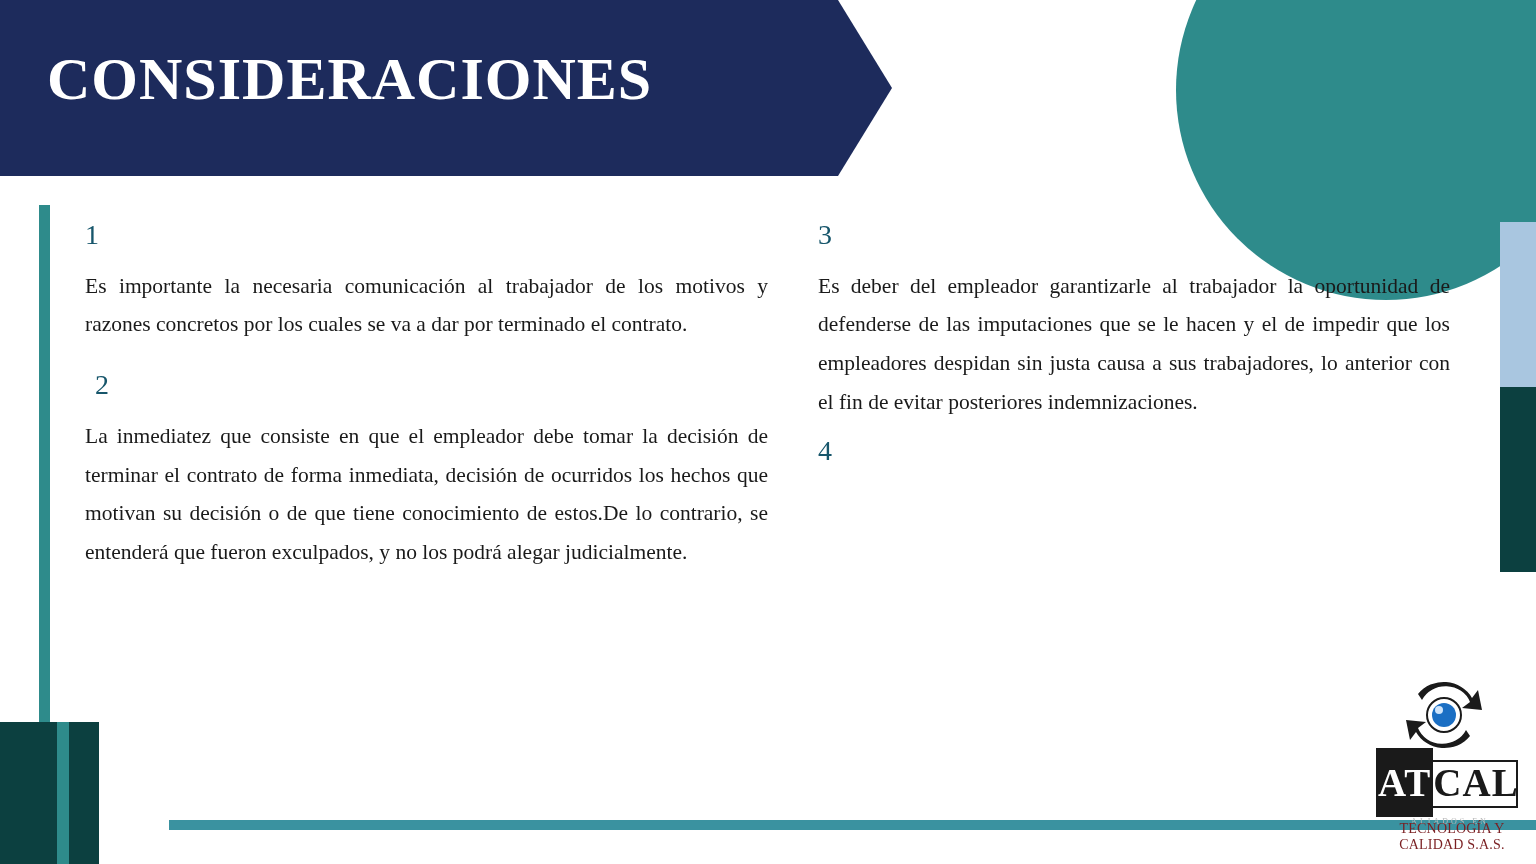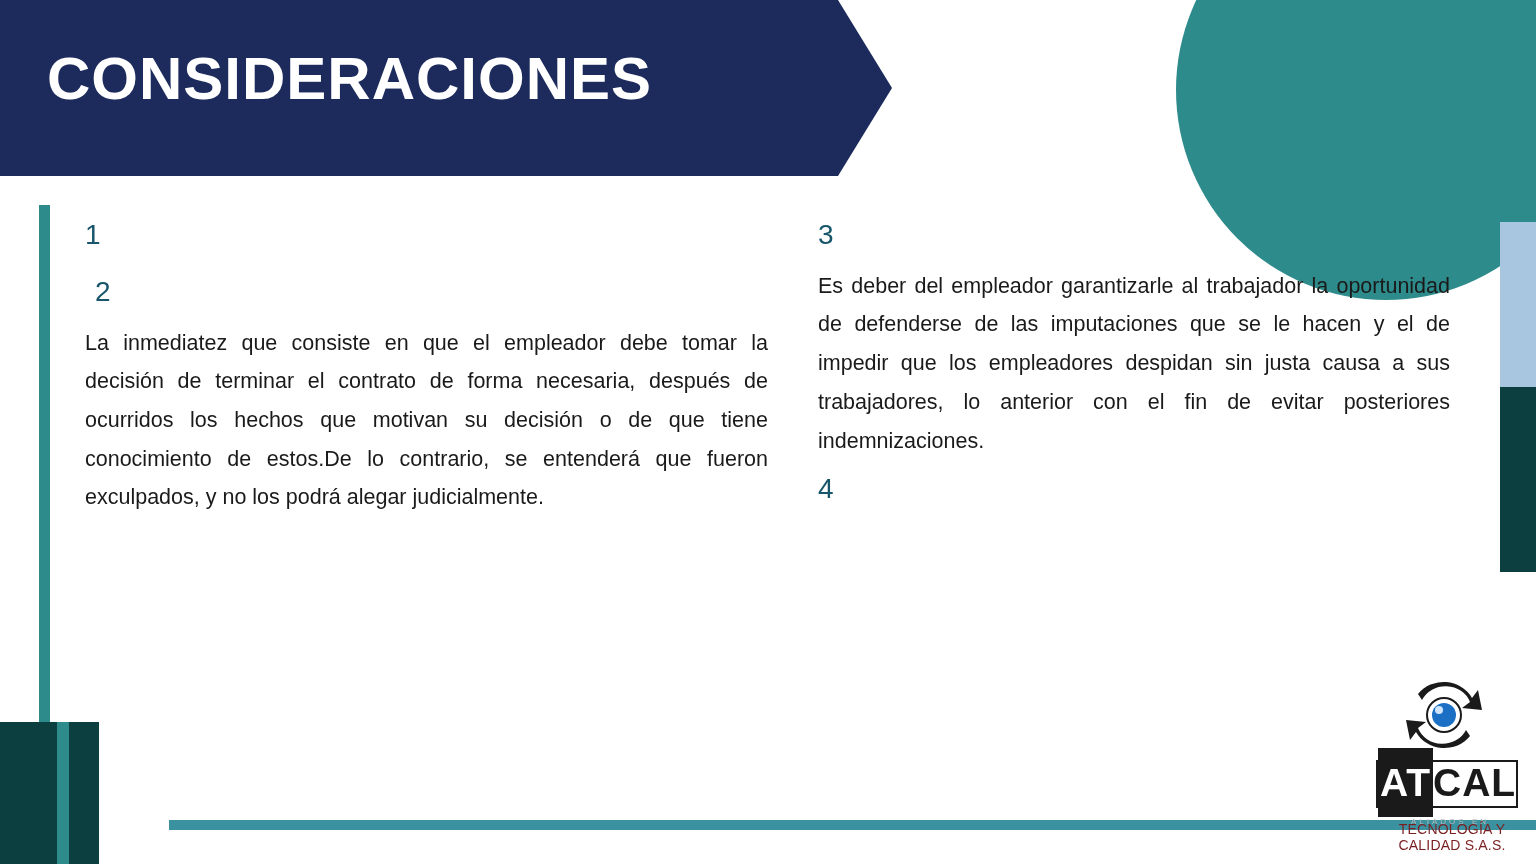--- a/index.html
+++ b/index.html
@@ -13,20 +13,21 @@
     background: #ffffff;
     font-family: "Liberation Sans", sans-serif;
     position: relative;
   }
 
   .slide {
     position: absolute;
     inset: 0;
     background: #ffffff;
     overflow: hidden;
+    font-family: Liberation Serif, serif;
   }
 
   
   .teal-circle {
     position: absolute;
     right: -60px;
     top: -120px;
     width: 420px;
     height: 420px;
     border-radius: 50%;
@@ -225,24 +226,25 @@
 
   <div class="left-vert-line"></div>
   <div class="left-dark-block"></div>
   <div class="left-teal-bar"></div>
 
   <div class="bottom-rule"></div>
 
   <div class="col col-left">
     <div class="block">
       <div class="item-number">1</div>
+      <p class="item-text">Es importante la necesaria comunicación al trabajador de los motivos y razones concretos por los cuales se va a dar por terminado el contrato.</p>
     </div>
     <div class="block">
       <div class="item-number indent">2</div>
-      <p class="item-text">La inmediatez que consiste en que el empleador debe tomar la decisión de terminar el contrato de forma necesaria, después de ocurridos los hechos que motivan su decisión o de que tiene conocimiento de estos.De lo contrario, se entenderá que fueron exculpados, y no los podrá alegar judicialmente.</p>
+      <p class="item-text">La inmediatez que consiste en que el empleador debe tomar la decisión de terminar el contrato de forma inmediata, decisión de ocurridos los hechos que motivan su decisión o de que tiene conocimiento de estos.De lo contrario, se entenderá que fueron exculpados, y no los podrá alegar judicialmente.</p>
     </div>
   </div>
 
   <div class="col col-right">
     <div class="block-gap-sm">
       <div class="item-number">3</div>
       <p class="item-text">Es deber del empleador  garantizarle al trabajador la oportunidad de defenderse de las imputaciones que se le hacen y el de impedir que los empleadores despidan sin justa causa a sus trabajadores, lo anterior con el fin de   evitar posteriores indemnizaciones.</p>
     </div>
     <div class="block">
       <div class="item-number">4</div>

